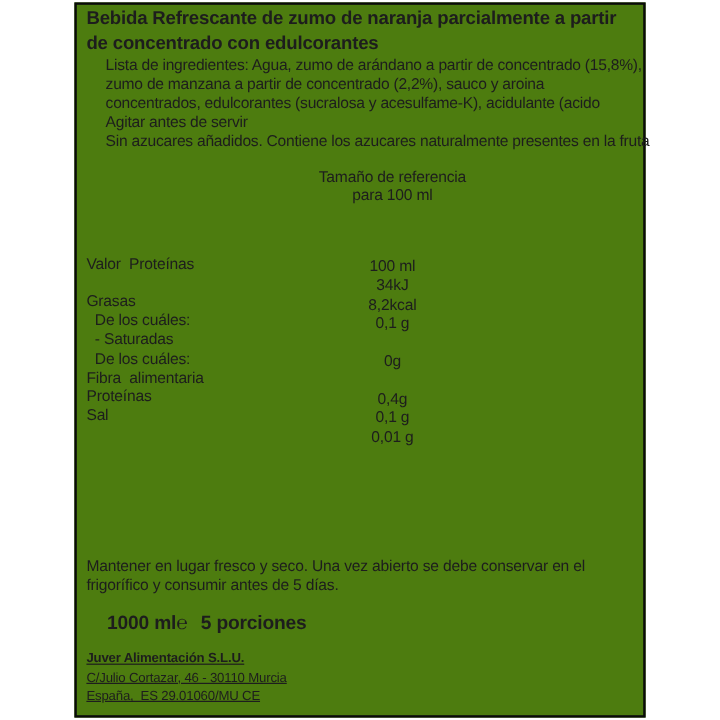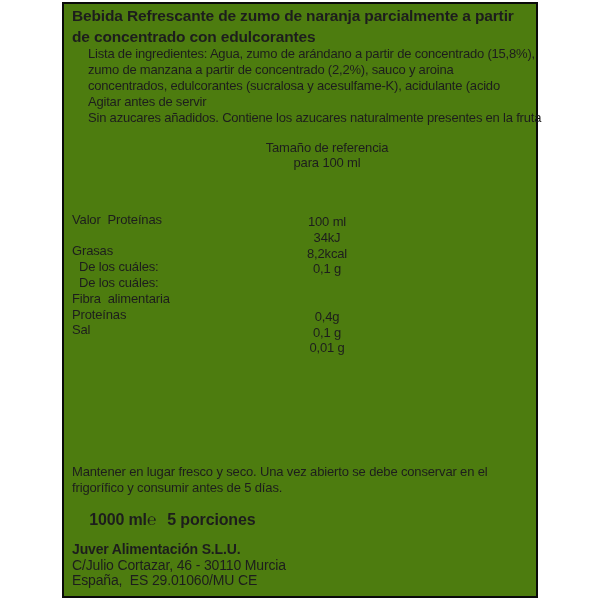--- a/index.html
+++ b/index.html
@@ -39,21 +39,21 @@
     font-size:13px;line-height:15.5px;margin-top:20px;
   }
   .storage .line{white-space:pre;}
   .quantity{
     left:8px;top:489px;width:462px;
     font-size:16px;font-weight:bold;white-space:pre;
   }
   .quantity .esign{font-weight:400;margin-right:11px;}
   .company{
     left:8px;top:538px;width:462px;
-    font-size:14px;line-height:15.5px;
+    font-size:11px;line-height:15.5px;text-decoration:underline;
   }
   .company .line{white-space:pre;}
   .company .name{font-weight:bold;}
 </style>
 </head>
 <body>
 
 <div class="label-box">
 
   <div class="abs title">
@@ -89,20 +89,24 @@
     </div>
     <div class="nrow">
       <span class="nlabel">Grasas</span>
       <span class="nvalue">0,1 g</span>
     </div>
     <div class="nrow ind">
       <span class="nlabel">De los cuáles:</span>
       <span class="nvalue"></span>
     </div>
     <div class="nrow ind">
+      <span class="nlabel">- Saturadas</span>
+      <span class="nvalue">0g</span>
+    </div>
+    <div class="nrow ind">
       <span class="nlabel">De los cuáles:</span>
       <span class="nvalue"></span>
     </div>
     <div class="nrow">
       <span class="nlabel">Fibra  alimentaria</span>
       <span class="nvalue">0,4g</span>
     </div>
     <div class="nrow">
       <span class="nlabel">Proteínas</span>
       <span class="nvalue">0,1 g</span>

